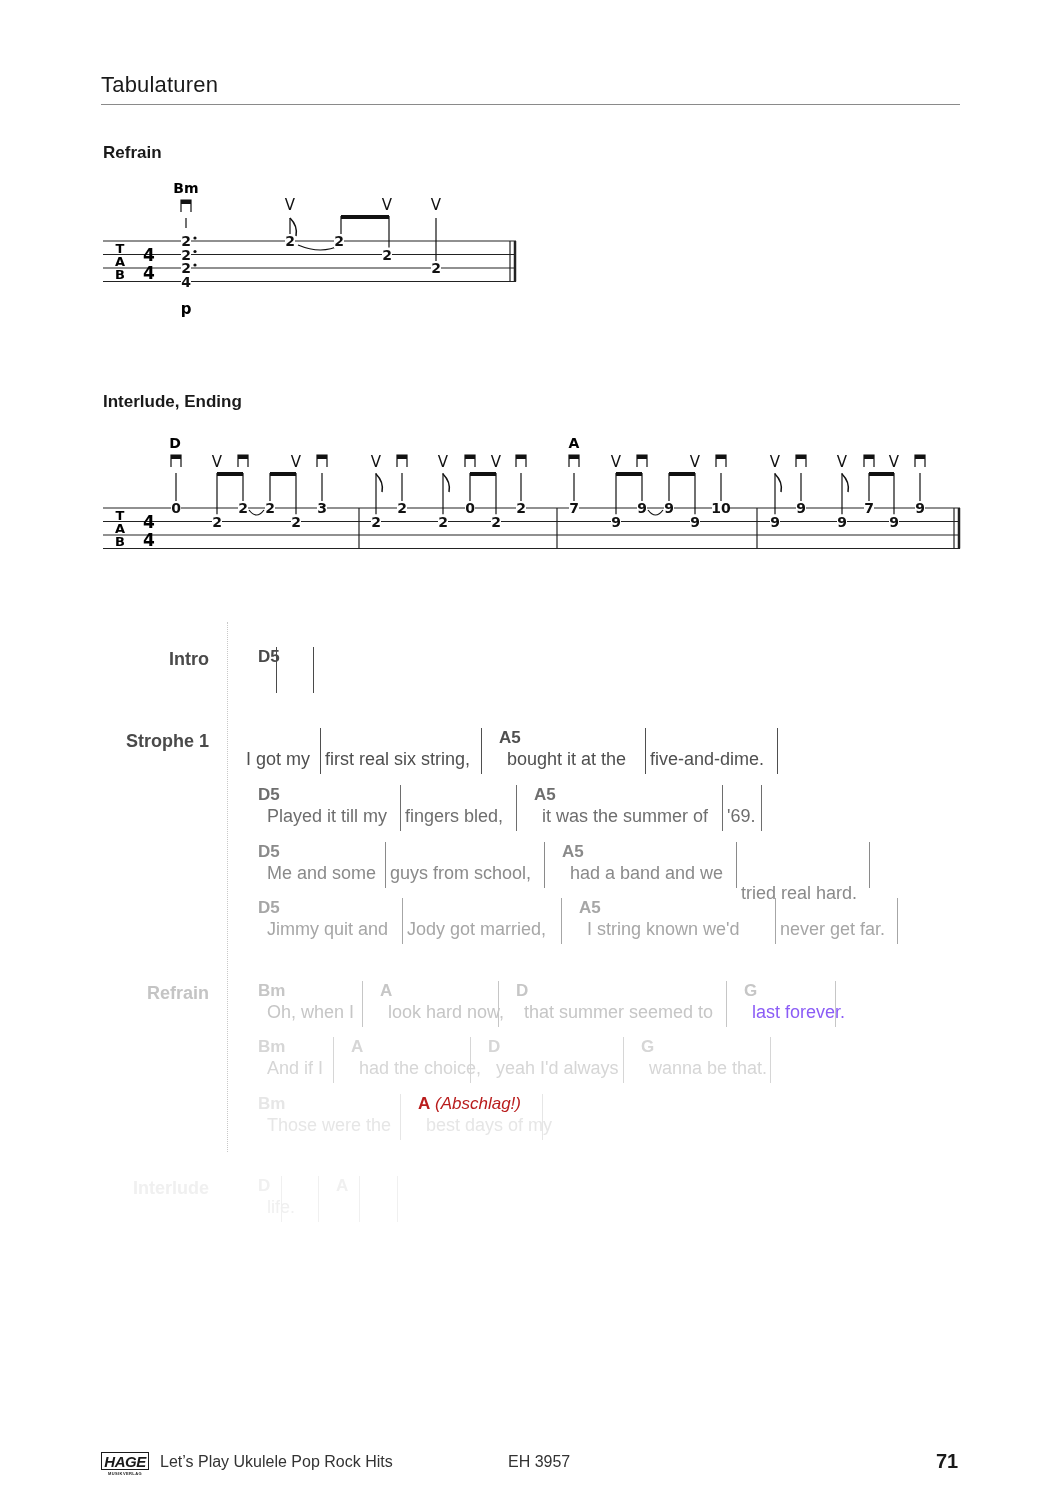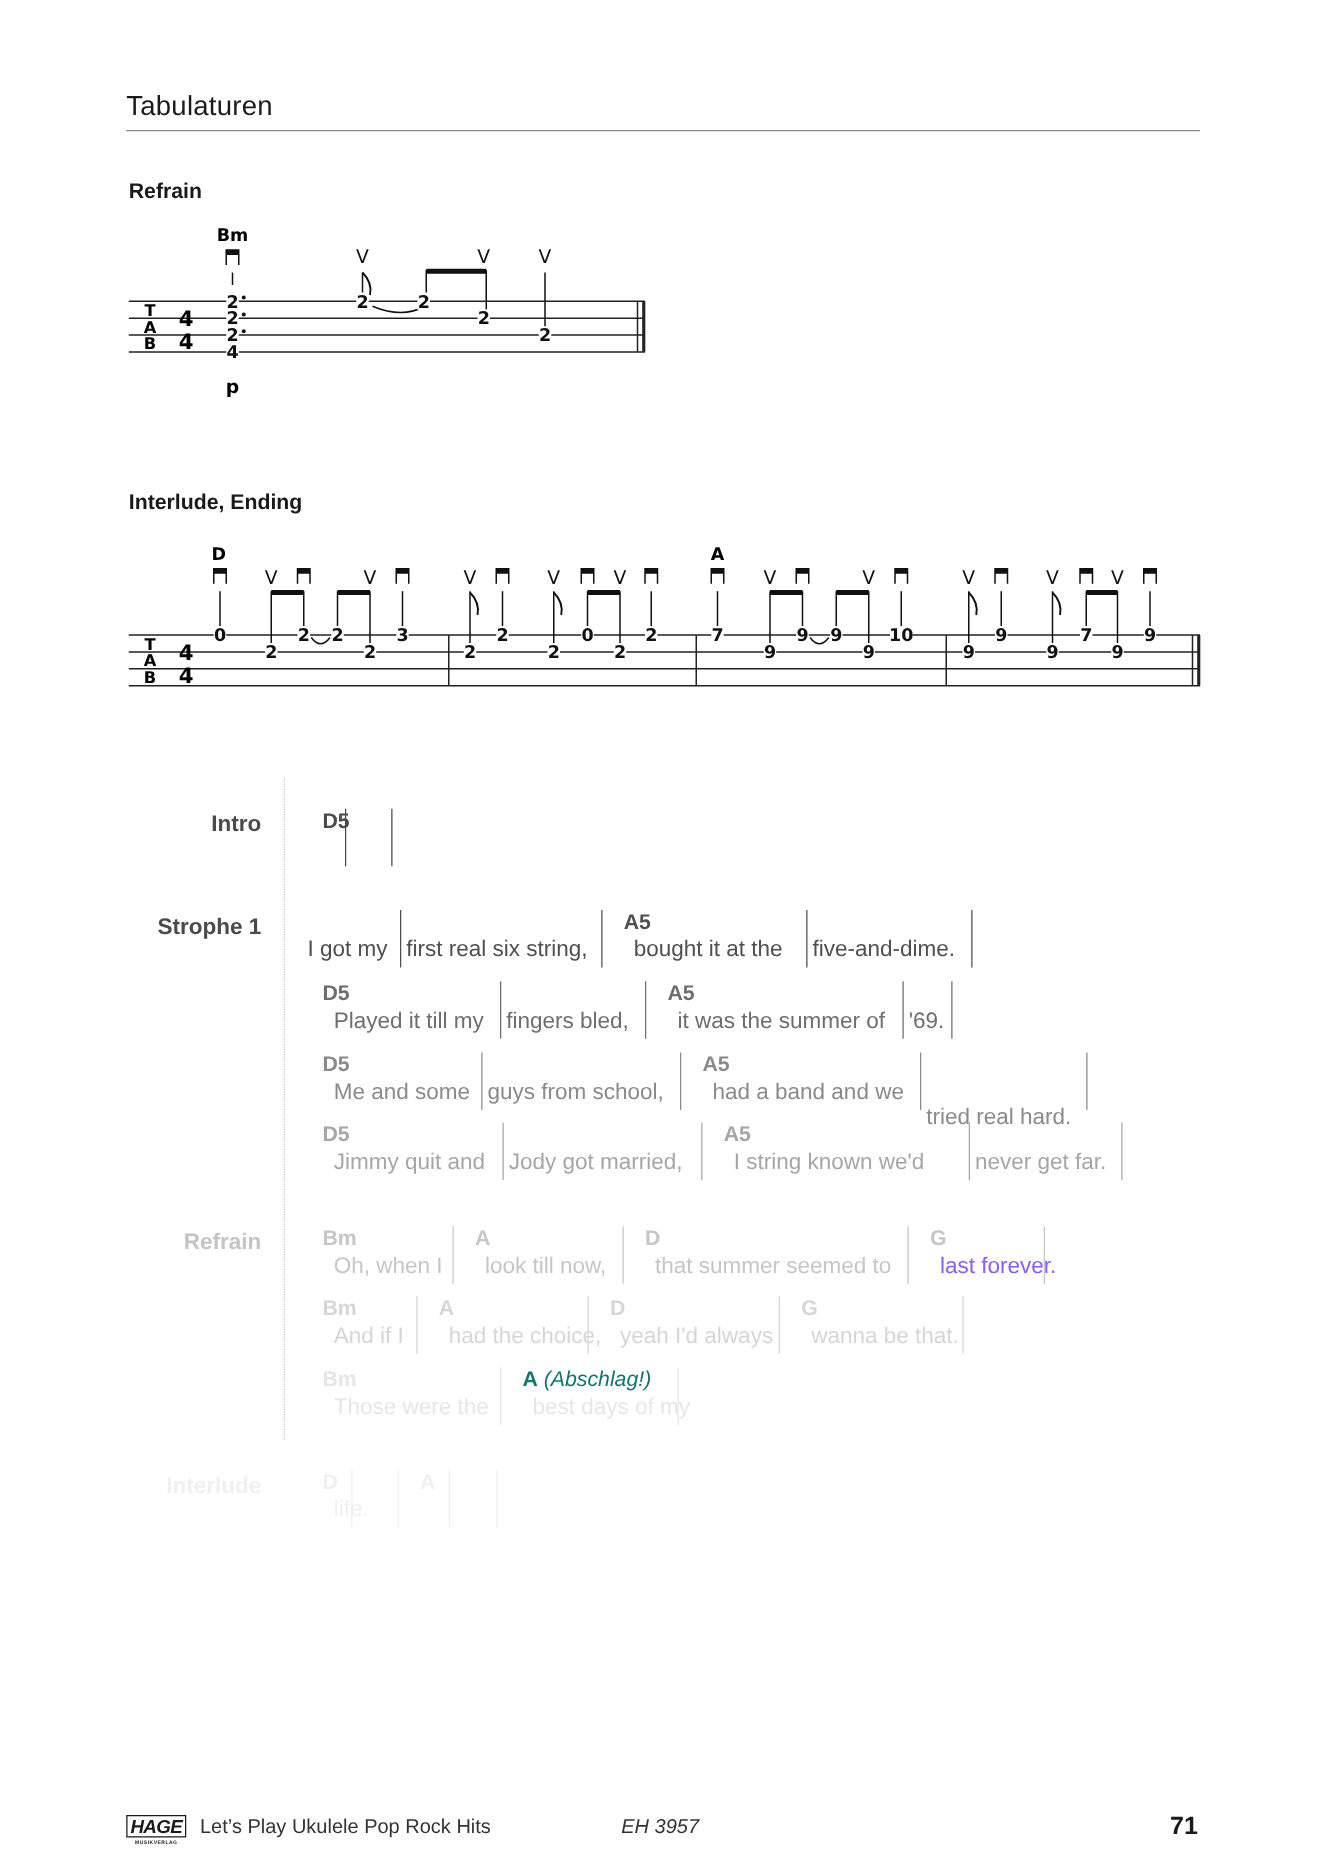--- a/index.html
+++ b/index.html
@@ -19,21 +19,21 @@
   .cell .chord { position:absolute; top:0; left:0; font-weight:bold; font-size:17px; white-space:nowrap;margin-left:13px; }
   .cell .chord i { font-weight:normal; }
   .cell .lyric { position:absolute; top:21px; font-size:18px; white-space:nowrap; }
   .bar { position:absolute; top:0; width:1px; height:46px; }
 
   .footer-logo { left:101px; top:1452px; width:48px; height:18px; border:1.5px solid #1a1a1a;
                  font-style:italic; font-weight:bold; font-size:15px; line-height:17px; text-align:center;
                  letter-spacing:-0.5px; box-sizing:border-box; }
   .footer-logo-sub { left:101px; top:1471px; width:48px; font-size:4px; font-weight:bold; text-align:center; letter-spacing:0.4px; }
   .footer-title { left:160px; top:1453px; font-size:16px; color:#333; }
-  .footer-code { left:497px; top:1453px; font-size:16px; color:#333;font-style:italic; }
+  .footer-code { left:508px; top:1453px; font-size:16px; color:#333; }
   .footer-page { left:936px; top:1450px; font-size:20px; font-weight:bold; color:#1a1a1a; }
 </style>
 </head>
 <body>
 
 <div class="abs page-title">Tabulaturen</div>
 <div class="abs title-rule"></div>
 
 <div class="abs section-label" style="left:103px;top:143px;">Refrain</div>
 <div class="abs section-label" style="left:103px;top:392px;">Interlude, Ending</div>
@@ -312,21 +312,21 @@
       <div class="bar" style="left: 652px; background: rgb(166, 166, 166);"></div>
     </div>
     <div class="row-label" style="left: 99px; top: 983px; color: rgb(196, 196, 196);">Refrain</div>
     <div class="line" style="top: 981px; width: 720px;">
       <div class="cell" style="left: 0px;">
         <span class="chord" style="color: rgb(198, 198, 198); left: 0px;">Bm</span>
         <span class="lyric" style="color: rgb(198, 198, 198); left: 22px;">Oh, when I</span>
       </div>
       <div class="cell" style="left: 117px;">
         <span class="chord" style="color: rgb(198, 198, 198); left: 5px;">A</span>
-        <span class="lyric" style="color: rgb(198, 198, 198); left: 26px;">look till now,</span>
+        <span class="lyric" style="color: rgb(198, 198, 198); left: 26px;">look hard now,</span>
       </div>
       <div class="cell" style="left: 253px;">
         <span class="chord" style="color: rgb(198, 198, 198); left: 5px;">D</span>
         <span class="lyric" style="color: rgb(198, 198, 198); left: 26px;">that summer seemed to</span>
       </div>
       <div class="cell" style="left: 481px;">
         <span class="chord" style="color: rgb(198, 198, 198); left: 5px;">G</span>
         <span class="lyric" style="color: #8b5cf6; left: 26px;">last forever.</span>
       </div>
       <div class="bar" style="left: 117px; background: rgb(198, 198, 198);"></div>
@@ -355,21 +355,21 @@
       <div class="bar" style="left: 225px; background: rgb(214, 214, 214);"></div>
       <div class="bar" style="left: 378px; background: rgb(214, 214, 214);"></div>
       <div class="bar" style="left: 525px; background: rgb(214, 214, 214);"></div>
     </div>
     <div class="line" style="top: 1094px; width: 720px;">
       <div class="cell" style="left: 0px;">
         <span class="chord" style="color: rgb(230, 230, 230); left: 0px;">Bm</span>
         <span class="lyric" style="color: rgb(230, 230, 230); left: 22px;">Those were the</span>
       </div>
       <div class="cell" style="left: 155px;">
-        <span class="chord" style="color: #0f766e; left: 5px;">A<i> (Abschlag!)</i></span>
+        <span class="chord" style="color: #b91c1c; left: 5px;">A<i> (Abschlag!)</i></span>
         <span class="lyric" style="color: rgb(230, 230, 230); left: 26px;">best days of my</span>
       </div>
       <div class="bar" style="left: 155px; background: rgb(230, 230, 230);"></div>
       <div class="bar" style="left: 297px; background: rgb(230, 230, 230);"></div>
     </div>
     <div class="row-label" style="left: 99px; top: 1178px; color: rgb(240, 240, 240);">Interlude</div>
     <div class="line" style="top: 1176px; width: 720px;">
       <div class="cell" style="left: 0px;">
         <span class="chord" style="color: rgb(240, 240, 240); left: 0px;">D</span>
         <span class="lyric" style="color: rgb(240, 240, 240); left: 22px;">life.</span>

